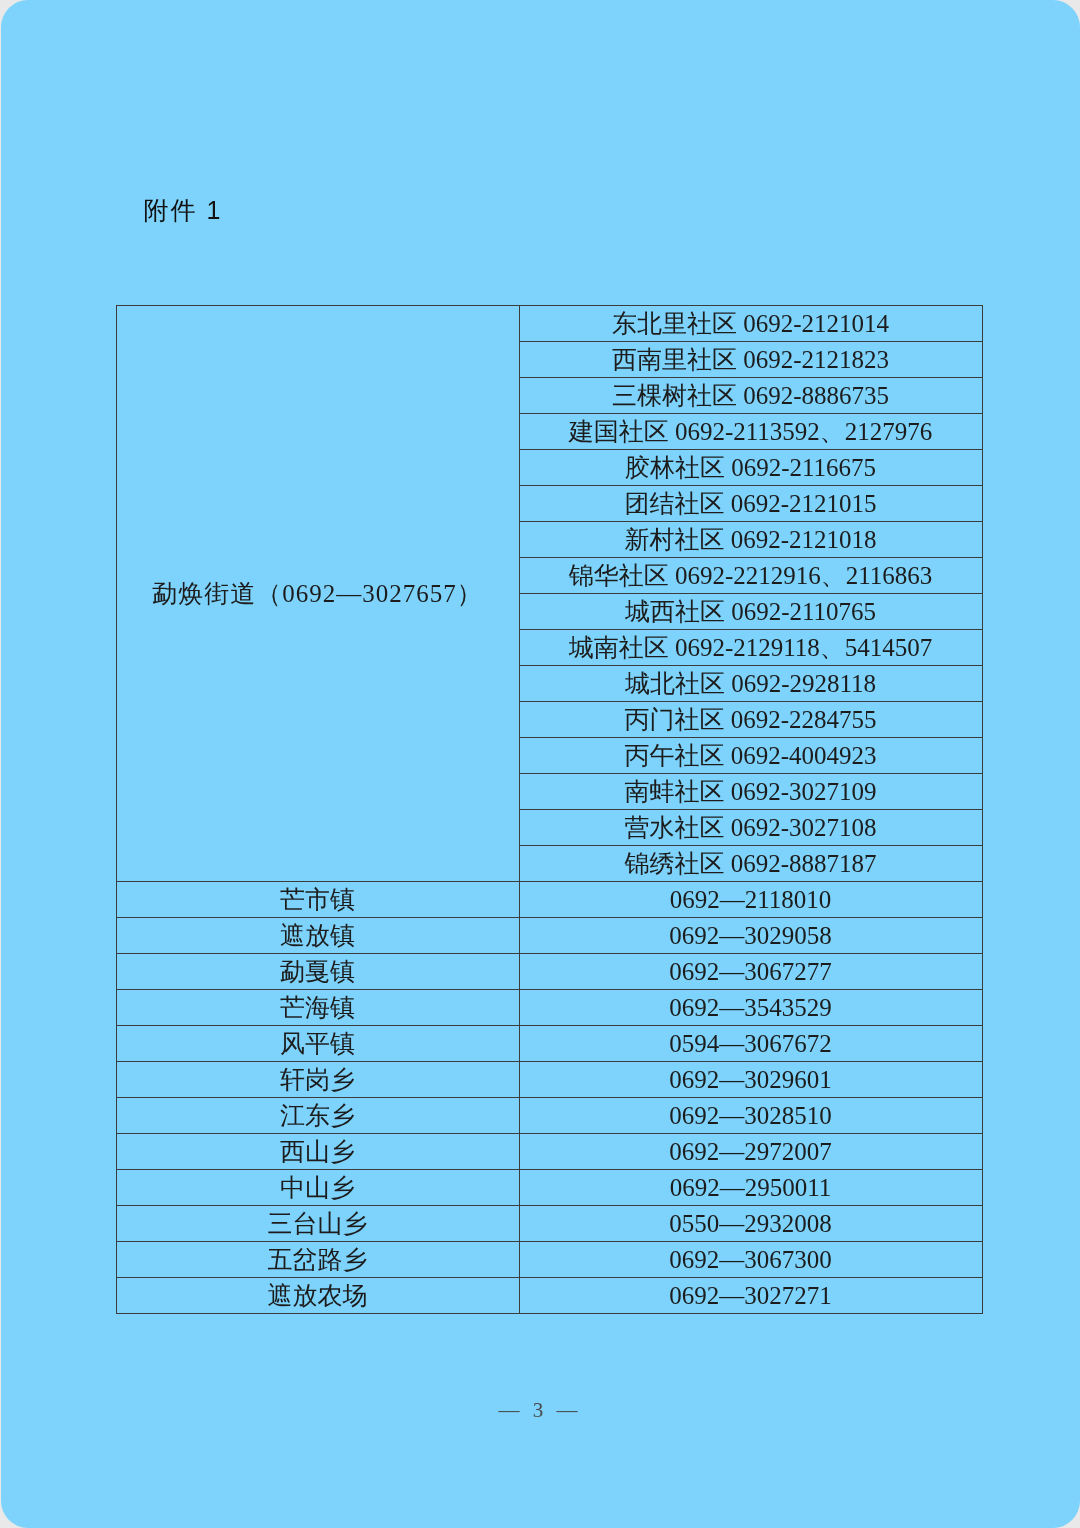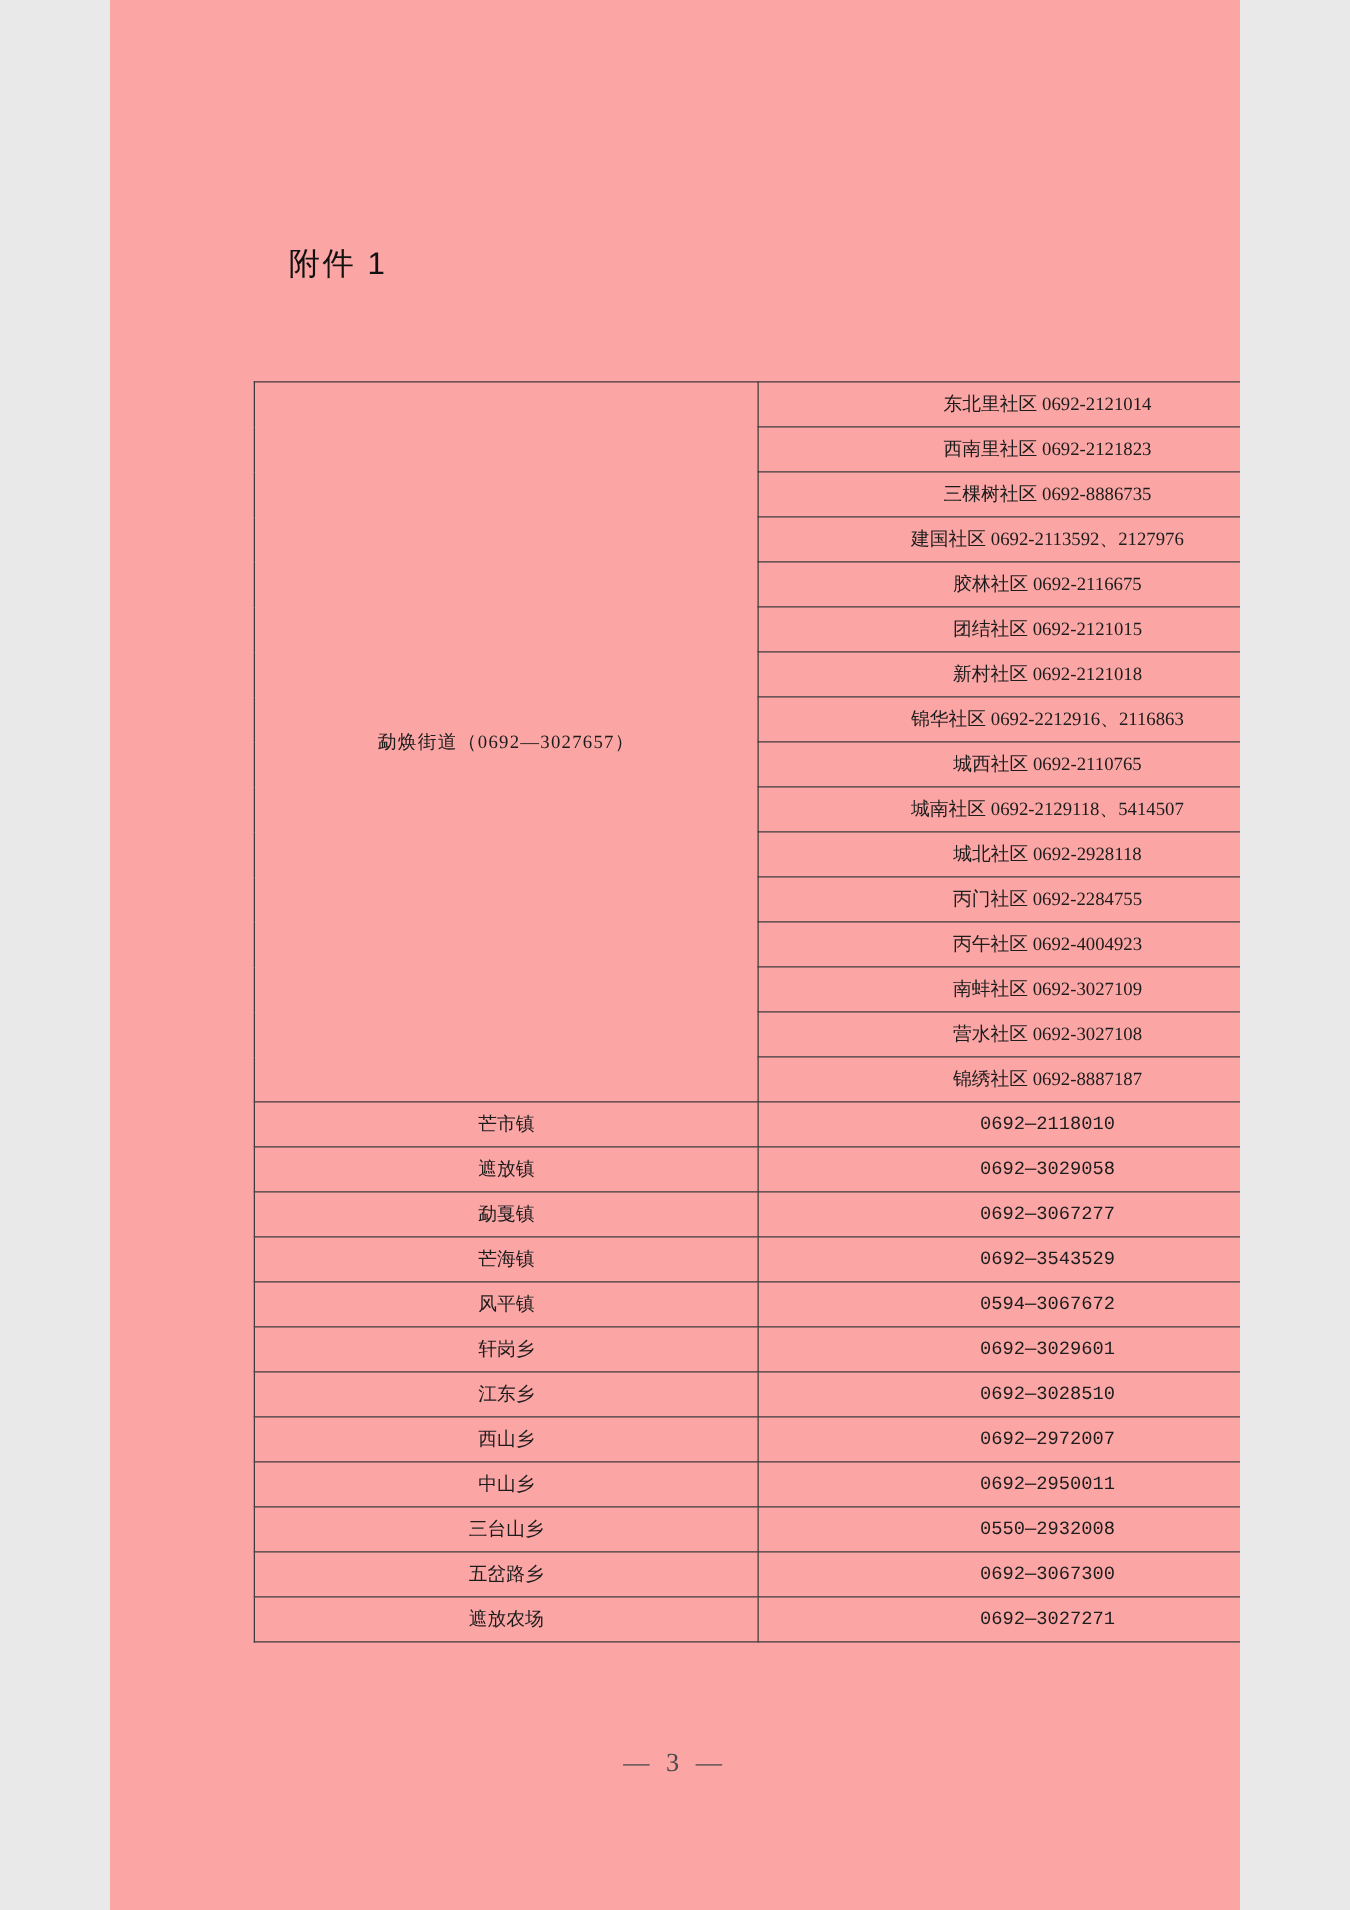--- a/index.html
+++ b/index.html
@@ -1,23 +1,24 @@
 <!DOCTYPE html>
 <html><head>
 <meta charset="utf-8">
 <style>
   html,body { margin:0; padding:0; background:#e9e9e9; }
   .page {
     position:relative;
-    width:904px; height:1528px;
+    width:1079px; height:1528px;
     margin:0 auto;
-    background:#fca5a5;
+    background:#7dd3fc;
     font-family:"Liberation Serif","DejaVu Serif",serif;
     color:#1c1c1c;
     overflow:hidden;
+    border-radius:27px;
   }
   .attachment-label {
     position:absolute; left:143px; top:194px;
     font-family:"Liberation Sans","DejaVu Sans",sans-serif;
     font-size:25px; letter-spacing:2px; color:#111;
   }
   .doc-title {
     position:absolute; left:0; right:0; top:248px;
     text-align:center;
     font-size:31px; font-weight:bold; letter-spacing:1px; color:#000;
@@ -25,28 +26,28 @@
   table.contacts {
     position:absolute; left:115px; top:305px;
     width:866px;
     border-collapse:collapse;
     table-layout:fixed;
   }
   table.contacts td {
     border:1px solid #3c3c3c;
     text-align:center;
     vertical-align:middle;
-    font-size:15px;
+    font-size:25px;
     padding:0 4px;
     color:#1c1c1c;
     white-space:nowrap;
     overflow:hidden;
   }
   tr.row-community td { height:35px; }
-  tr.row-town td { height:35px;font-family:Liberation Mono, monospace; }
+  tr.row-town td { height:35px; }
   td.street-cell { font-size:19px; letter-spacing:1px; }
   .page-footer {
     position:absolute; left:0; right:0; top:1398px;
     text-align:center;
     font-size:21px; color:#4a4a4a;
     letter-spacing:4px;
   }
 </style>
 </head>
 <body>

